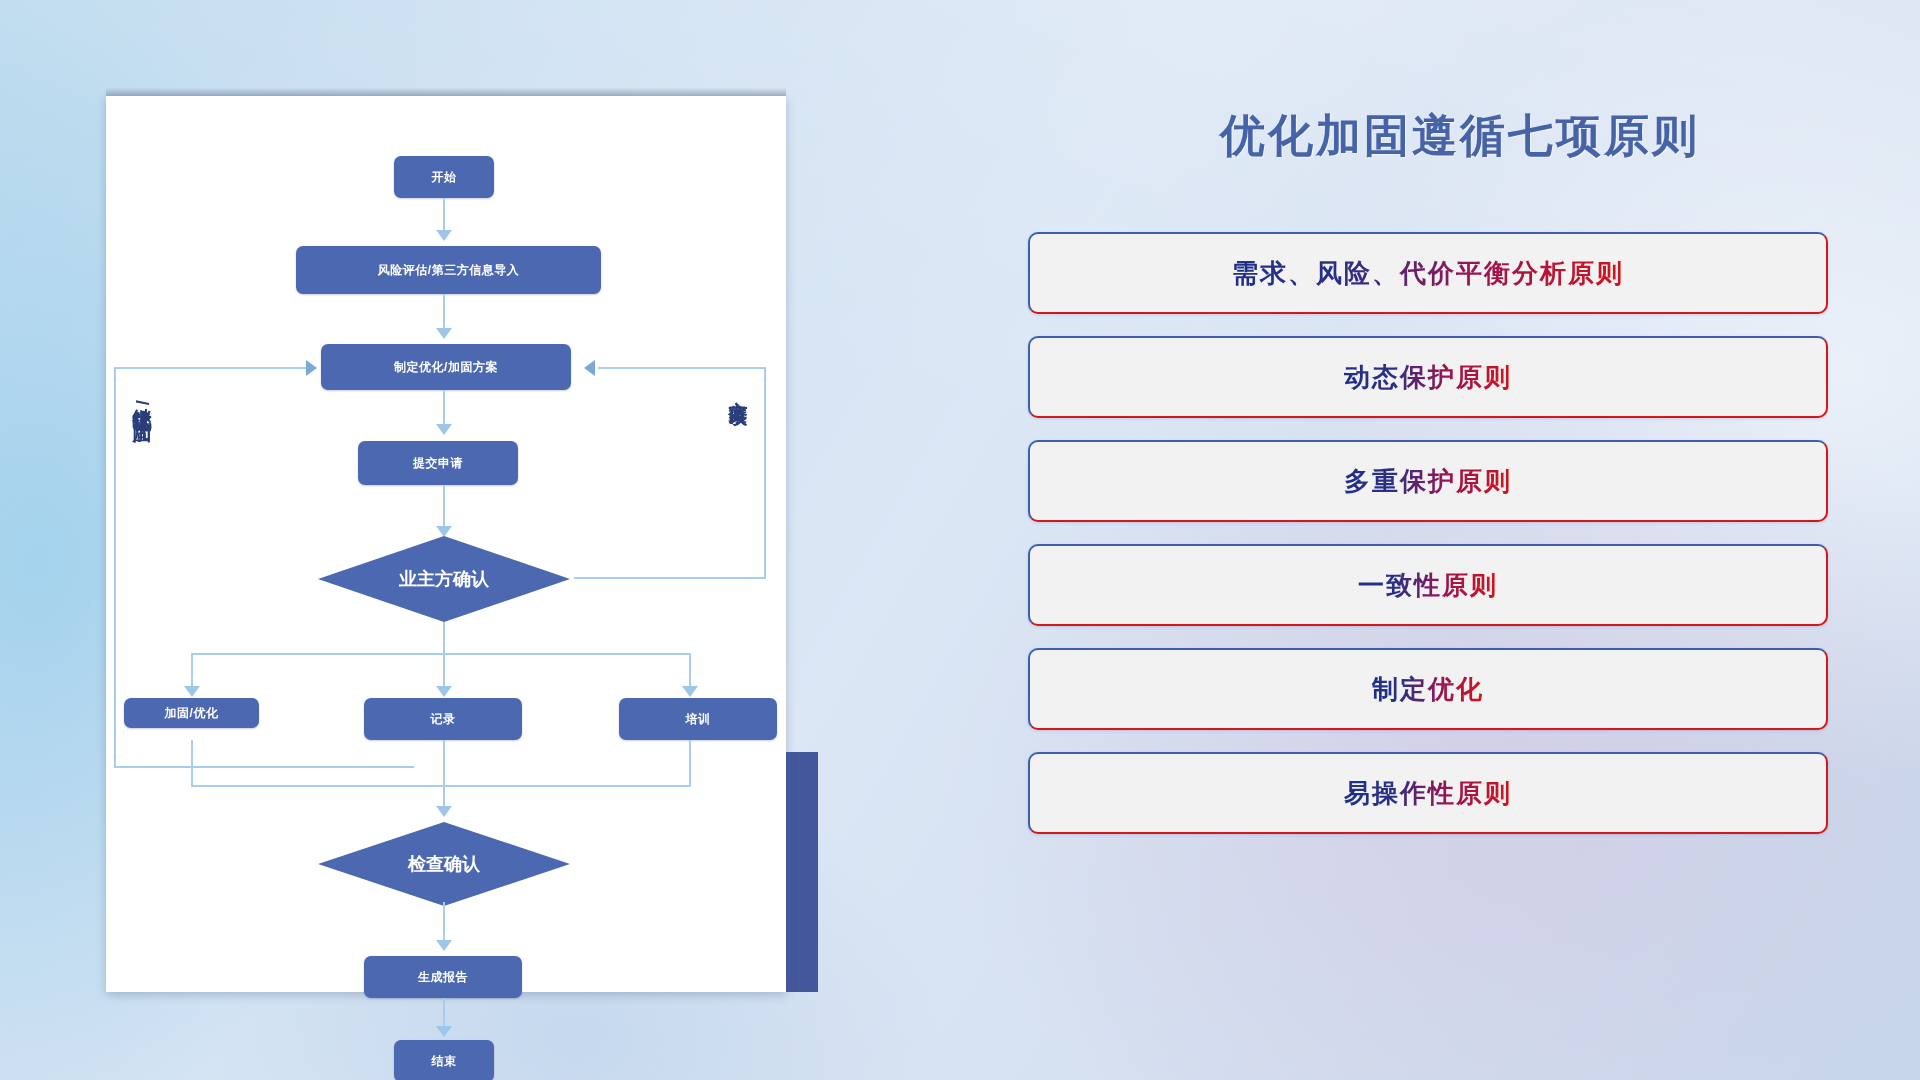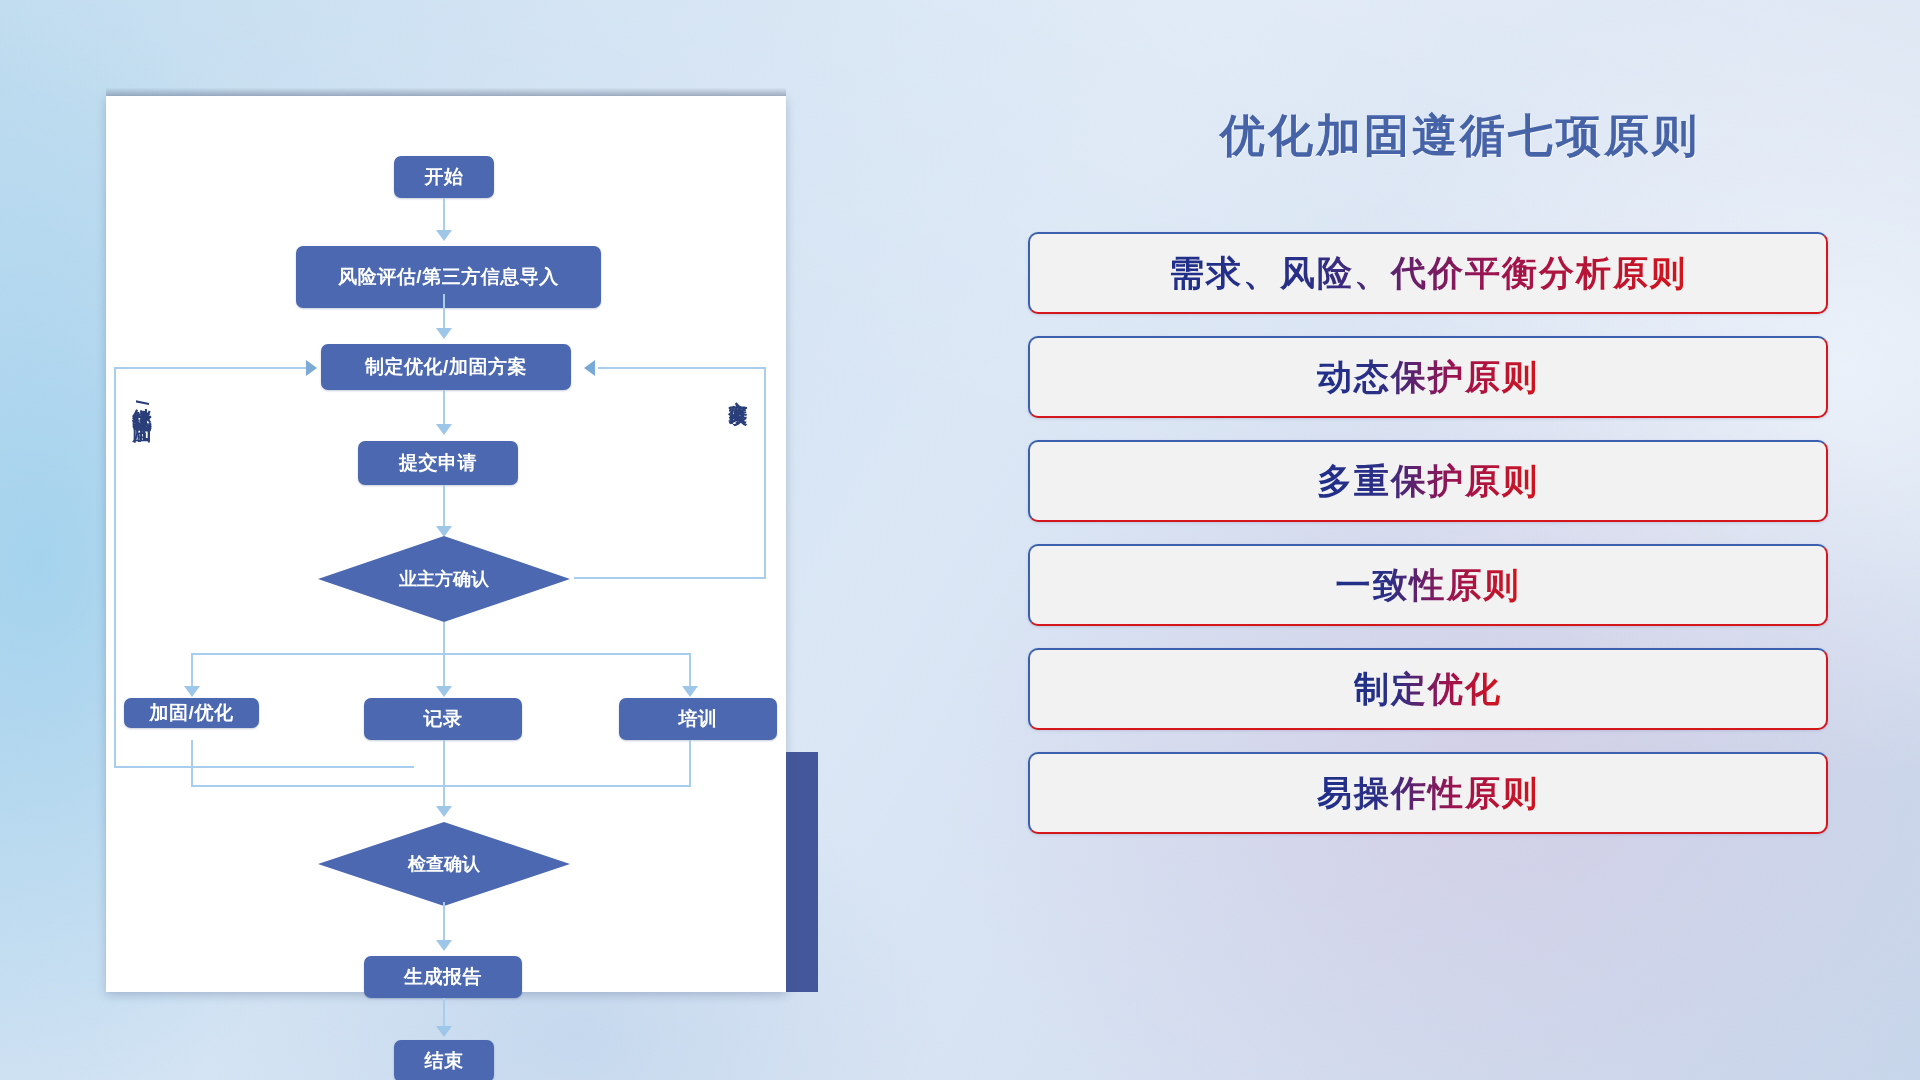--- a/index.html
+++ b/index.html
@@ -39,21 +39,21 @@
   }
 
   .flow{position:absolute;inset:0;}
   .node{
     position:absolute;
     background:#4b68b0;
     color:#fff;
     border-radius:7px;
     display:flex;align-items:center;justify-content:center;
     font-weight:bold;
-    font-size:19px;
+    font-size:12px;
     letter-spacing:.5px;
     white-space:nowrap;
     box-shadow:0 1px 2px rgba(40,60,110,.25);
   }
   .diamond{
     position:absolute;
     background:#4b68b0;
     color:#fff;
     display:flex;align-items:center;justify-content:center;
     font-weight:bold;font-size:18px;white-space:nowrap;
@@ -91,41 +91,41 @@
     background:#f2f2f2;
     border-radius:10px;
     border-top:2px solid #3c5fae;
     border-left:2px solid #3c5fae;
     border-right:2px solid #d5161c;
     border-bottom:2px solid #d5161c;
     display:flex;align-items:center;justify-content:center;
     box-shadow:0 1px 3px rgba(90,110,150,.22);
   }
   .principle span{
-    font-size:35px;font-weight:bold;letter-spacing:2px;
+    font-size:26px;font-weight:bold;letter-spacing:2px;
     background:linear-gradient(90deg,#1f2f8a 0%,#2b2f86 28%,#9b1350 62%,#d4141b 100%);
     -webkit-background-clip:text;background-clip:text;
     -webkit-text-fill-color:transparent;color:#9b1350;
   }
 </style>
 </head>
 <body>
 
 <div id="bg"></div>
 
 <div id="accent-rect"></div>
 
 <div id="flow-card">
   <div class="flow">
 
     <div class="node" style="left:288px;top:60px;width:100px;height:42px;">开始</div>
     <div class="ln lnv" style="left:337px;top:102px;height:38px;"></div>
     <div class="arw arw-d" style="left:330px;top:134px;"></div>
 
-    <div class="node" style="left:190px;top:150px;width:305px;height:62px;">风险评估/第三方信息导入</div>
+    <div class="node" style="left:190px;top:150px;width:305px;height:48px;">风险评估/第三方信息导入</div>
     <div class="ln lnv" style="left:337px;top:198px;height:40px;"></div>
     <div class="arw arw-d" style="left:330px;top:232px;"></div>
 
     <div class="node" style="left:215px;top:248px;width:250px;height:46px;">制定优化/加固方案</div>
 
     <div class="ln lnv" style="left:8px;top:271px;height:401px;"></div>
     <div class="ln lnh" style="left:8px;top:271px;width:196px;"></div>
     <div class="arw arw-r" style="left:200px;top:264px;"></div>
     <div class="ln lnh" style="left:8px;top:670px;width:300px;"></div>
     <div class="vlabel" style="left:26px;top:296px;height:160px;">继续优化/加固</div>

